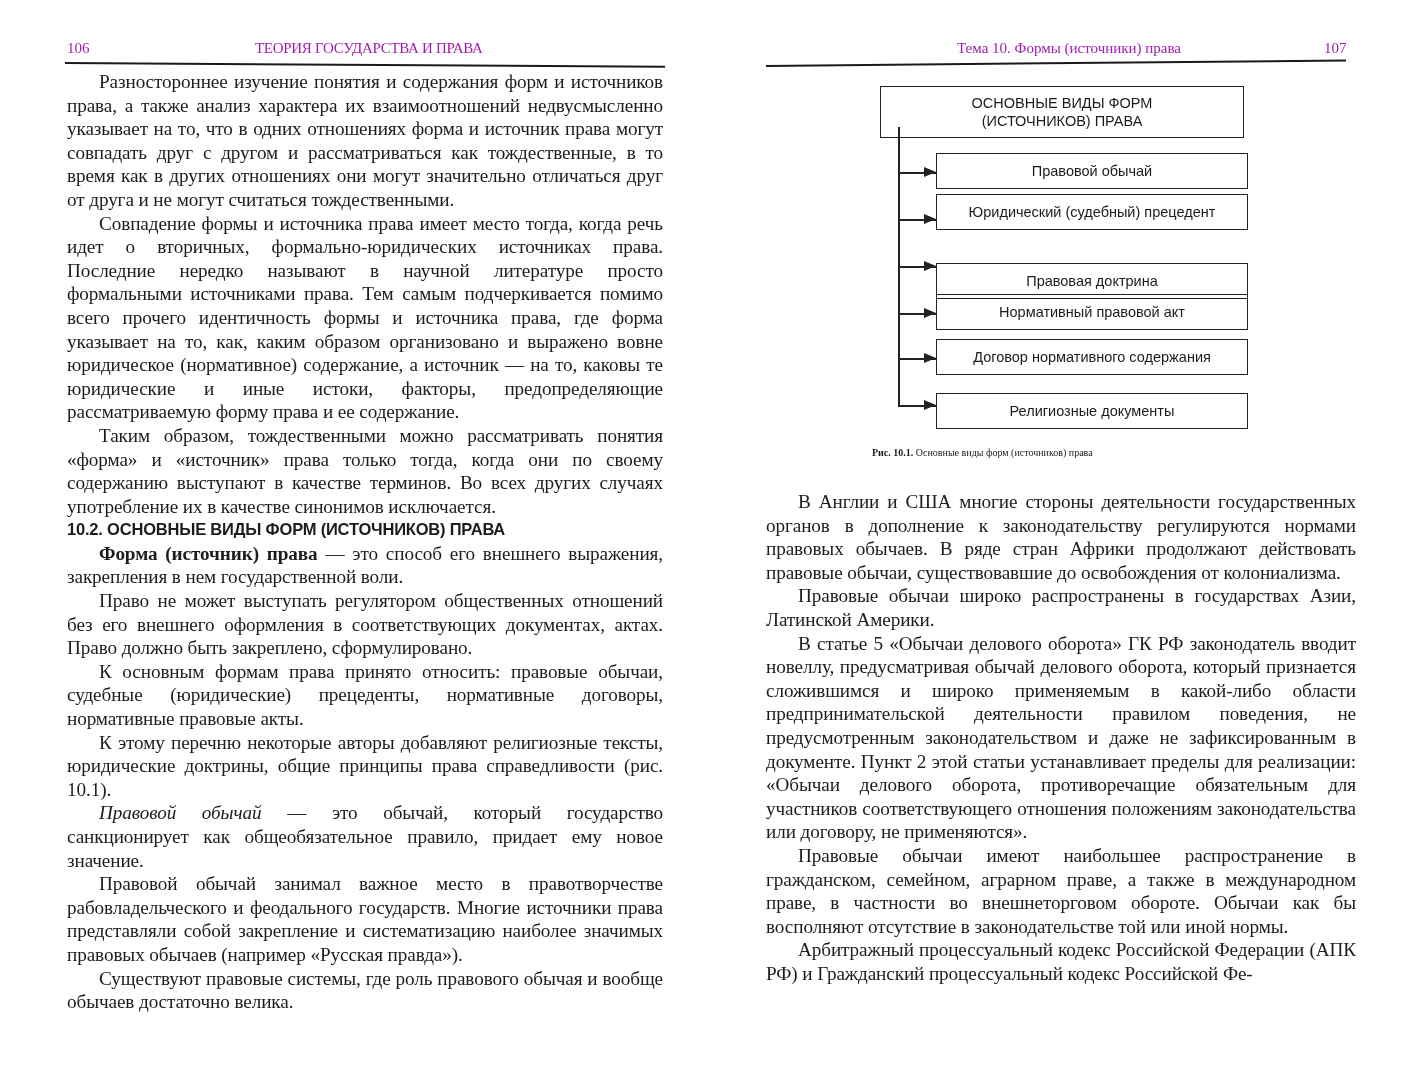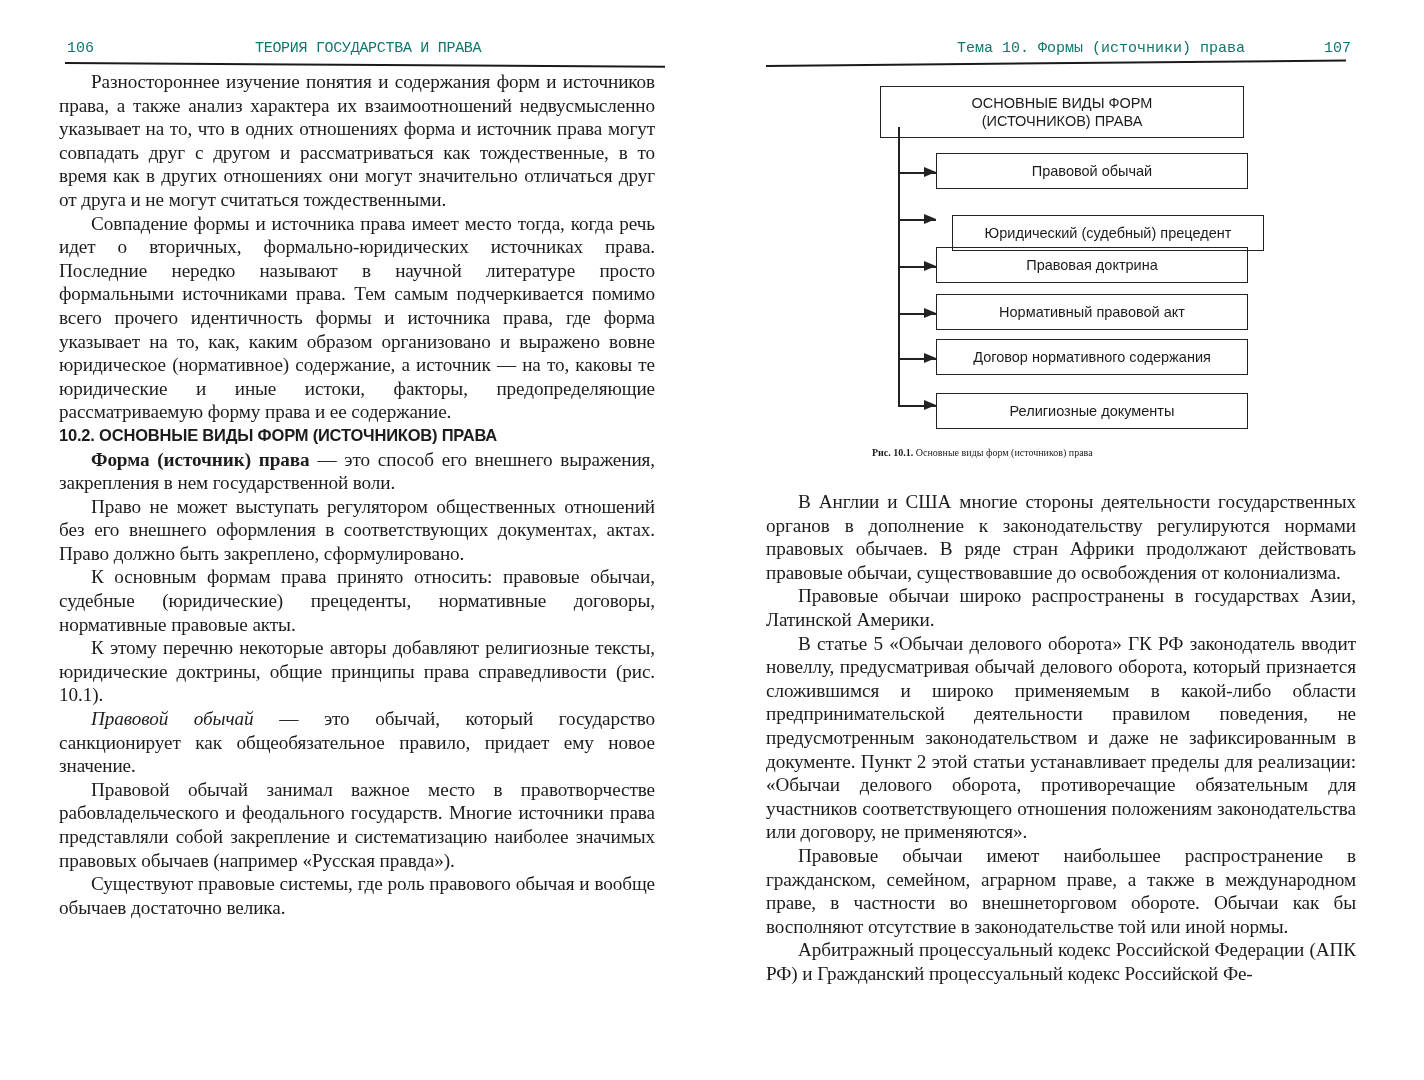--- a/index.html
+++ b/index.html
@@ -1,20 +1,20 @@
 <!DOCTYPE html>
 <html><head>
 <meta charset="utf-8">
 <style>
   html, body { margin:0; padding:0; background:#ffffff; }
   body { width:1424px; height:1080px; position:relative; overflow:hidden; font-family:"Liberation Serif","DejaVu Serif",serif; color:#1c1c1c; }
   .page { position:absolute; top:0; height:1080px; }
   .page-left { left:0; width:712px; }
   .page-right { left:712px; width:712px; }
-  .run-head { position:absolute; top:40px; font-family:Liberation Mono, monospace; font-size:15px; color:#0f766e; }
+  .run-head { position:absolute; top:40px; font-family:Liberation Serif, serif; font-size:15px; color:#a21caf; }
   .rule { position:absolute; height:1.5px; background:#1a1a1a; }
   .body-text { position:absolute; font-size:19.2px; line-height:23.6px; text-align:justify; letter-spacing:-0.1px; }
   .body-text p { margin:0; text-indent:32px; }
   .section-head { font-family:"Liberation Sans","DejaVu Sans",sans-serif; font-weight:bold; font-size:16.5px; letter-spacing:-0.2px; margin:34px 0 14px 0; text-indent:0 !important; }
   .b { font-weight:bold; }
   .i { font-style:italic; }
   
   .diagram { position:absolute; left:160px; top:75px; width:390px; height:345px; font-family:"Liberation Sans","DejaVu Sans",sans-serif; }
   .dg-top { position:absolute; left:8px; top:11px; width:362px; height:50px; border:1.5px solid #222; display:flex; flex-direction:column; justify-content:center; align-items:center; font-size:14.5px; line-height:18px; text-align:center; }
   .dg-vline { position:absolute; left:26px; top:52px; width:1.5px; height:278px; background:#222; }
@@ -25,23 +25,24 @@
   .caption .b { font-family:"Liberation Serif","DejaVu Serif",serif; }
 </style>
 </head>
 <body>
 
 <div class="page page-left">
   <div class="run-head" style="left:67px;">106</div>
   <div class="run-head" style="left:255px; letter-spacing:-0.3px;">ТЕОРИЯ ГОСУДАРСТВА И ПРАВА</div>
   <div class="rule" style="left:65px; top:62px; width:600px; transform:rotate(0.35deg); transform-origin:left;"></div>
 
-  <div class="body-text" style="left:59px; top:70px; width:596px;">
+  <div class="body-text" style="left:67px; top:70px; width:596px;">
     <p>Разностороннее изучение понятия и содержания форм и источников права, а также анализ характера их взаимоотношений недвусмысленно указывает на то, что в одних отношениях форма и источник права могут совпадать друг с другом и рассматриваться как тождественные, в то время как в других отношениях они могут значительно отличаться друг от друга и не могут считаться тождественными.</p>
     <p>Совпадение формы и источника права имеет место тогда, когда речь идет о вторичных, формально-юридических источниках права. Последние нередко называют в научной литературе просто формальными источниками права. Тем самым подчеркивается помимо всего прочего идентичность формы и источника права, где форма указывает на то, как, каким образом организовано и выражено вовне юридическое (нормативное) содержание, а источник — на то, каковы те юридические и иные истоки, факторы, предопределяющие рассматриваемую форму права и ее содержание.</p>
+    <p>Таким образом, тождественными можно рассматривать понятия «форма» и «источник» права только тогда, когда они по своему содержанию выступают в качестве терминов. Во всех других случаях употребление их в качестве синонимов исключается.</p>
     <p class="section-head">10.2. ОСНОВНЫЕ ВИДЫ ФОРМ (ИСТОЧНИКОВ) ПРАВА</p>
     <p><span class="b">Форма (источник) права</span><span> — это способ его внешнего выражения, закрепления в нем государственной воли.</span></p>
     <p>Право не может выступать регулятором общественных отношений без его внешнего оформления в соответствующих документах, актах. Право должно быть закреплено, сформулировано.</p>
     <p>К основным формам права принято относить: правовые обычаи, судебные (юридические) прецеденты, нормативные договоры, нормативные правовые акты.</p>
     <p>К этому перечню некоторые авторы добавляют религиозные тексты, юридические доктрины, общие принципы права справедливости (рис. 10.1).</p>
     <p><span class="i">Правовой обычай</span><span> — это обычай, который государство санкционирует как общеобязательное правило, придает ему новое значение.</span></p>
     <p>Правовой обычай занимал важное место в правотворчестве рабовладельческого и феодального государств. Многие источники права представляли собой закрепление и систематизацию наиболее значимых правовых обычаев (например «Русская правда»).</p>
     <p>Существуют правовые системы, где роль правового обычая и вообще обычаев достаточно велика.</p>
   </div>
 </div>
@@ -55,24 +56,24 @@
     <div class="dg-top">
       <div>ОСНОВНЫЕ ВИДЫ ФОРМ</div>
       <div>(ИСТОЧНИКОВ) ПРАВА</div>
     </div>
     <div class="dg-vline"></div>
 
     <div class="dg-arrow" style="top:97px;"></div>
     <div class="dg-box" style="top:78px;">Правовой обычай</div>
 
     <div class="dg-arrow" style="top:144px;"></div>
-    <div class="dg-box" style="top:140px;margin-left:16px;">Юридический (судебный) прецедент</div>
+    <div class="dg-box" style="top:119px;">Юридический (судебный) прецедент</div>
 
     <div class="dg-arrow" style="top:191px;"></div>
-    <div class="dg-box" style="top:172px;">Правовая доктрина</div>
+    <div class="dg-box" style="top:188px;">Правовая доктрина</div>
 
     <div class="dg-arrow" style="top:238px;"></div>
     <div class="dg-box" style="top:219px;">Нормативный правовой акт</div>
 
     <div class="dg-arrow" style="top:283px;"></div>
     <div class="dg-box" style="top:264px;">Договор нормативного содержания</div>
 
     <div class="dg-arrow" style="top:330px;"></div>
     <div class="dg-box" style="top:318px;">Религиозные документы</div>
   </div>

